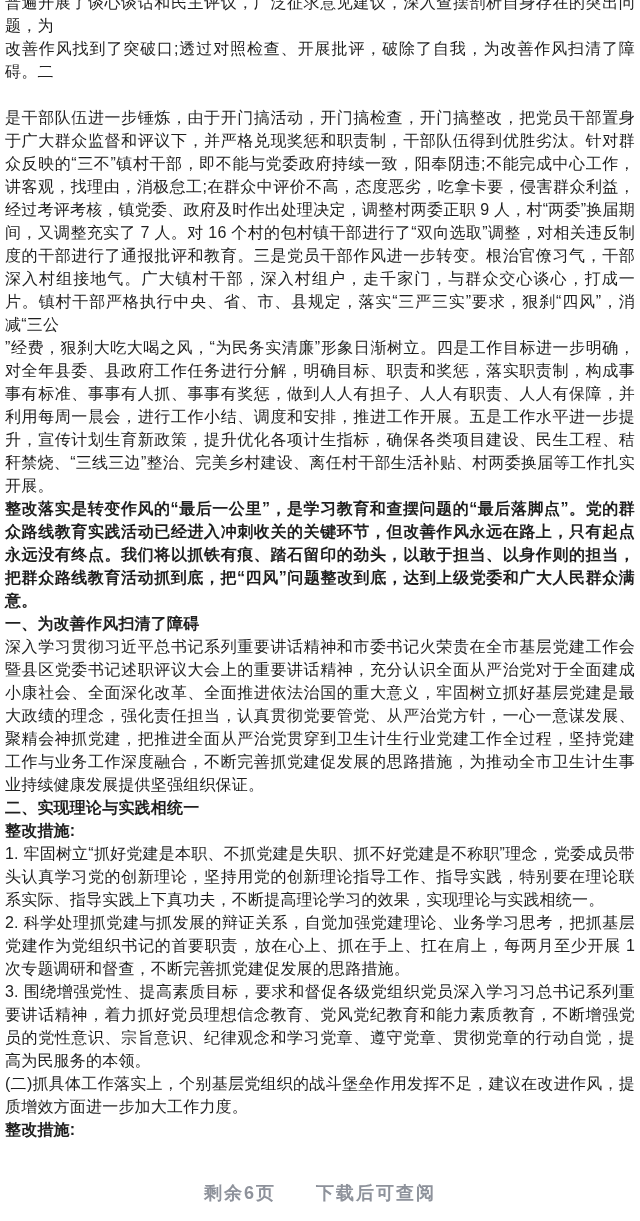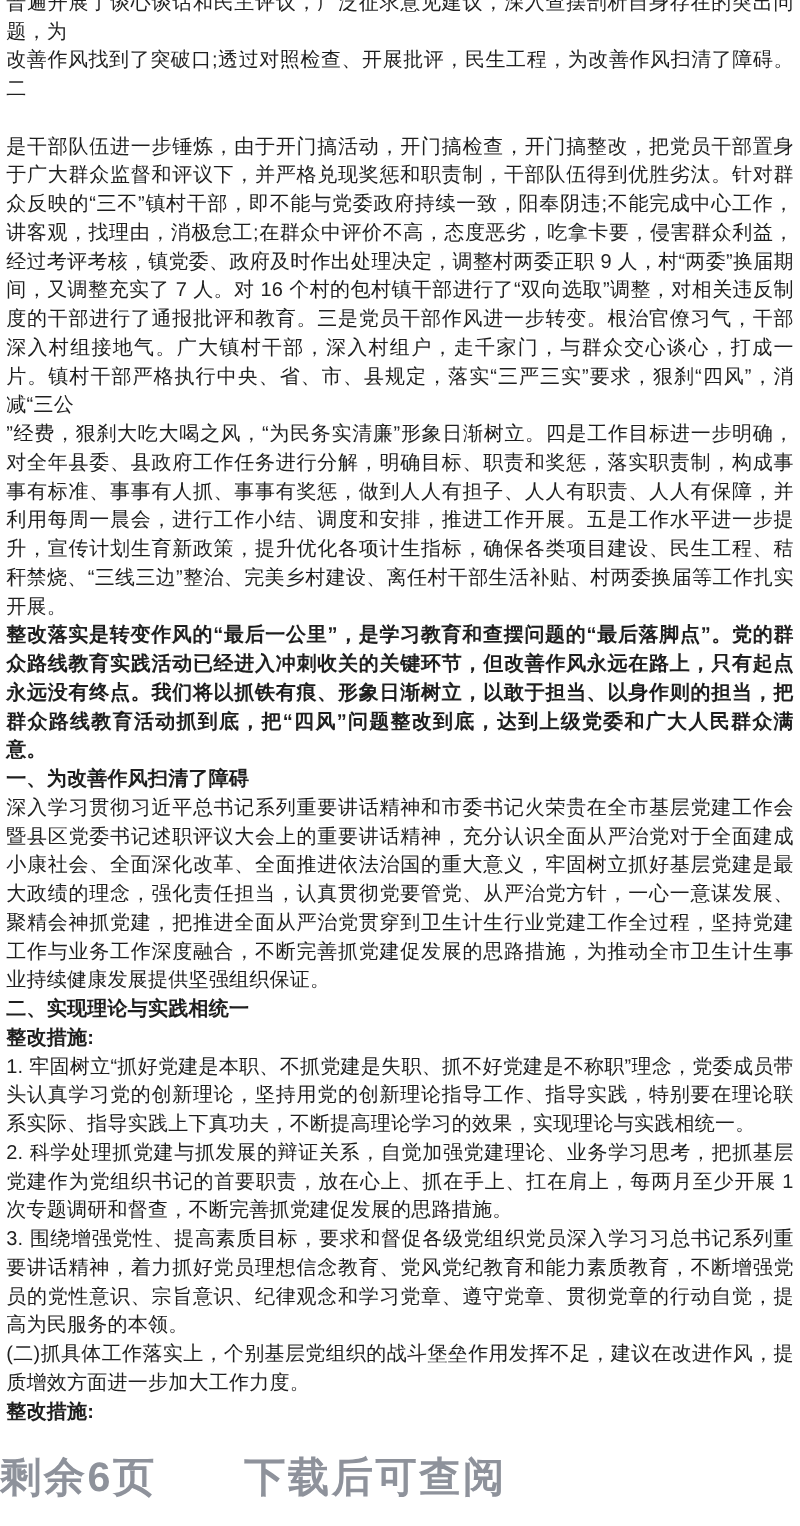--- a/index.html
+++ b/index.html
@@ -32,36 +32,37 @@
   }
   .doc p.bold,
   .doc p.heading {
     font-weight: 700;
   }
   .footer-notice {
     position: absolute;
     left: 0;
     right: 0;
     bottom: 16px;
-    font-size: 33px;
+    text-align: center;
+    font-size: 18px;
     font-weight: 700;
     color: #8e929b;
     letter-spacing: 2px;
     cursor: pointer;
   }
 </style>
 </head>
 <body>
 
 <div class="doc">
   <p>普遍开展了谈心谈话和民主评议，广泛征求意见建议，深入查摆剖析自身存在的突出问题，为</p>
-  <p class="gap-after">改善作风找到了突破口;透过对照检查、开展批评，民生工程，为改善作风扫清了障碍。二</p>
+  <p class="gap-after">改善作风找到了突破口;透过对照检查、开展批评，破除了自我，为改善作风扫清了障碍。二</p>
   <p>是干部队伍进一步锤炼，由于开门搞活动，开门搞检查，开门搞整改，把党员干部置身于广大群众监督和评议下，并严格兑现奖惩和职责制，干部队伍得到优胜劣汰。针对群众反映的“三不”镇村干部，即不能与党委政府持续一致，阳奉阴违;不能完成中心工作，讲客观，找理由，消极怠工;在群众中评价不高，态度恶劣，吃拿卡要，侵害群众利益，经过考评考核，镇党委、政府及时作出处理决定，调整村两委正职 9 人，村“两委”换届期间，又调整充实了 7 人。对 16 个村的包村镇干部进行了“双向选取”调整，对相关违反制度的干部进行了通报批评和教育。三是党员干部作风进一步转变。根治官僚习气，干部深入村组接地气。广大镇村干部，深入村组户，走千家门，与群众交心谈心，打成一片。镇村干部严格执行中央、省、市、县规定，落实“三严三实”要求，狠刹“四风”，消减“三公</p>
   <p>”经费，狠刹大吃大喝之风，“为民务实清廉”形象日渐树立。四是工作目标进一步明确，对全年县委、县政府工作任务进行分解，明确目标、职责和奖惩，落实职责制，构成事事有标准、事事有人抓、事事有奖惩，做到人人有担子、人人有职责、人人有保障，并利用每周一晨会，进行工作小结、调度和安排，推进工作开展。五是工作水平进一步提升，宣传计划生育新政策，提升优化各项计生指标，确保各类项目建设、民生工程、秸秆禁烧、“三线三边”整治、完美乡村建设、离任村干部生活补贴、村两委换届等工作扎实开展。</p>
-  <p class="bold">整改落实是转变作风的“最后一公里”，是学习教育和查摆问题的“最后落脚点”。党的群众路线教育实践活动已经进入冲刺收关的关键环节，但改善作风永远在路上，只有起点永远没有终点。我们将以抓铁有痕、形象日渐树立，以敢于担当、以身作则的担当，把群众路线教育活动抓到底，把“四风”问题整改到底，达到上级党委和广大人民群众满意。</p>
+  <p class="bold">整改落实是转变作风的“最后一公里”，是学习教育和查摆问题的“最后落脚点”。党的群众路线教育实践活动已经进入冲刺收关的关键环节，但改善作风永远在路上，只有起点永远没有终点。我们将以抓铁有痕、踏石留印的劲头，以敢于担当、以身作则的担当，把群众路线教育活动抓到底，把“四风”问题整改到底，达到上级党委和广大人民群众满意。</p>
   <p class="heading">一、为改善作风扫清了障碍</p>
   <p>深入学习贯彻习近平总书记系列重要讲话精神和市委书记火荣贵在全市基层党建工作会暨县区党委书记述职评议大会上的重要讲话精神，充分认识全面从严治党对于全面建成小康社会、全面深化改革、全面推进依法治国的重大意义，牢固树立抓好基层党建是最大政绩的理念，强化责任担当，认真贯彻党要管党、从严治党方针，一心一意谋发展、聚精会神抓党建，把推进全面从严治党贯穿到卫生计生行业党建工作全过程，坚持党建工作与业务工作深度融合，不断完善抓党建促发展的思路措施，为推动全市卫生计生事业持续健康发展提供坚强组织保证。</p>
   <p class="heading">二、实现理论与实践相统一</p>
   <p class="bold">整改措施:</p>
   <p>1. 牢固树立“抓好党建是本职、不抓党建是失职、抓不好党建是不称职”理念，党委成员带头认真学习党的创新理论，坚持用党的创新理论指导工作、指导实践，特别要在理论联系实际、指导实践上下真功夫，不断提高理论学习的效果，实现理论与实践相统一。</p>
   <p>2. 科学处理抓党建与抓发展的辩证关系，自觉加强党建理论、业务学习思考，把抓基层党建作为党组织书记的首要职责，放在心上、抓在手上、扛在肩上，每两月至少开展 1 次专题调研和督查，不断完善抓党建促发展的思路措施。</p>
   <p>3. 围绕增强党性、提高素质目标，要求和督促各级党组织党员深入学习习总书记系列重要讲话精神，着力抓好党员理想信念教育、党风党纪教育和能力素质教育，不断增强党员的党性意识、宗旨意识、纪律观念和学习党章、遵守党章、贯彻党章的行动自觉，提高为民服务的本领。</p>
   <p>(二)抓具体工作落实上，个别基层党组织的战斗堡垒作用发挥不足，建议在改进作风，提质增效方面进一步加大工作力度。</p>
   <p class="bold">整改措施:</p>
 </div>

